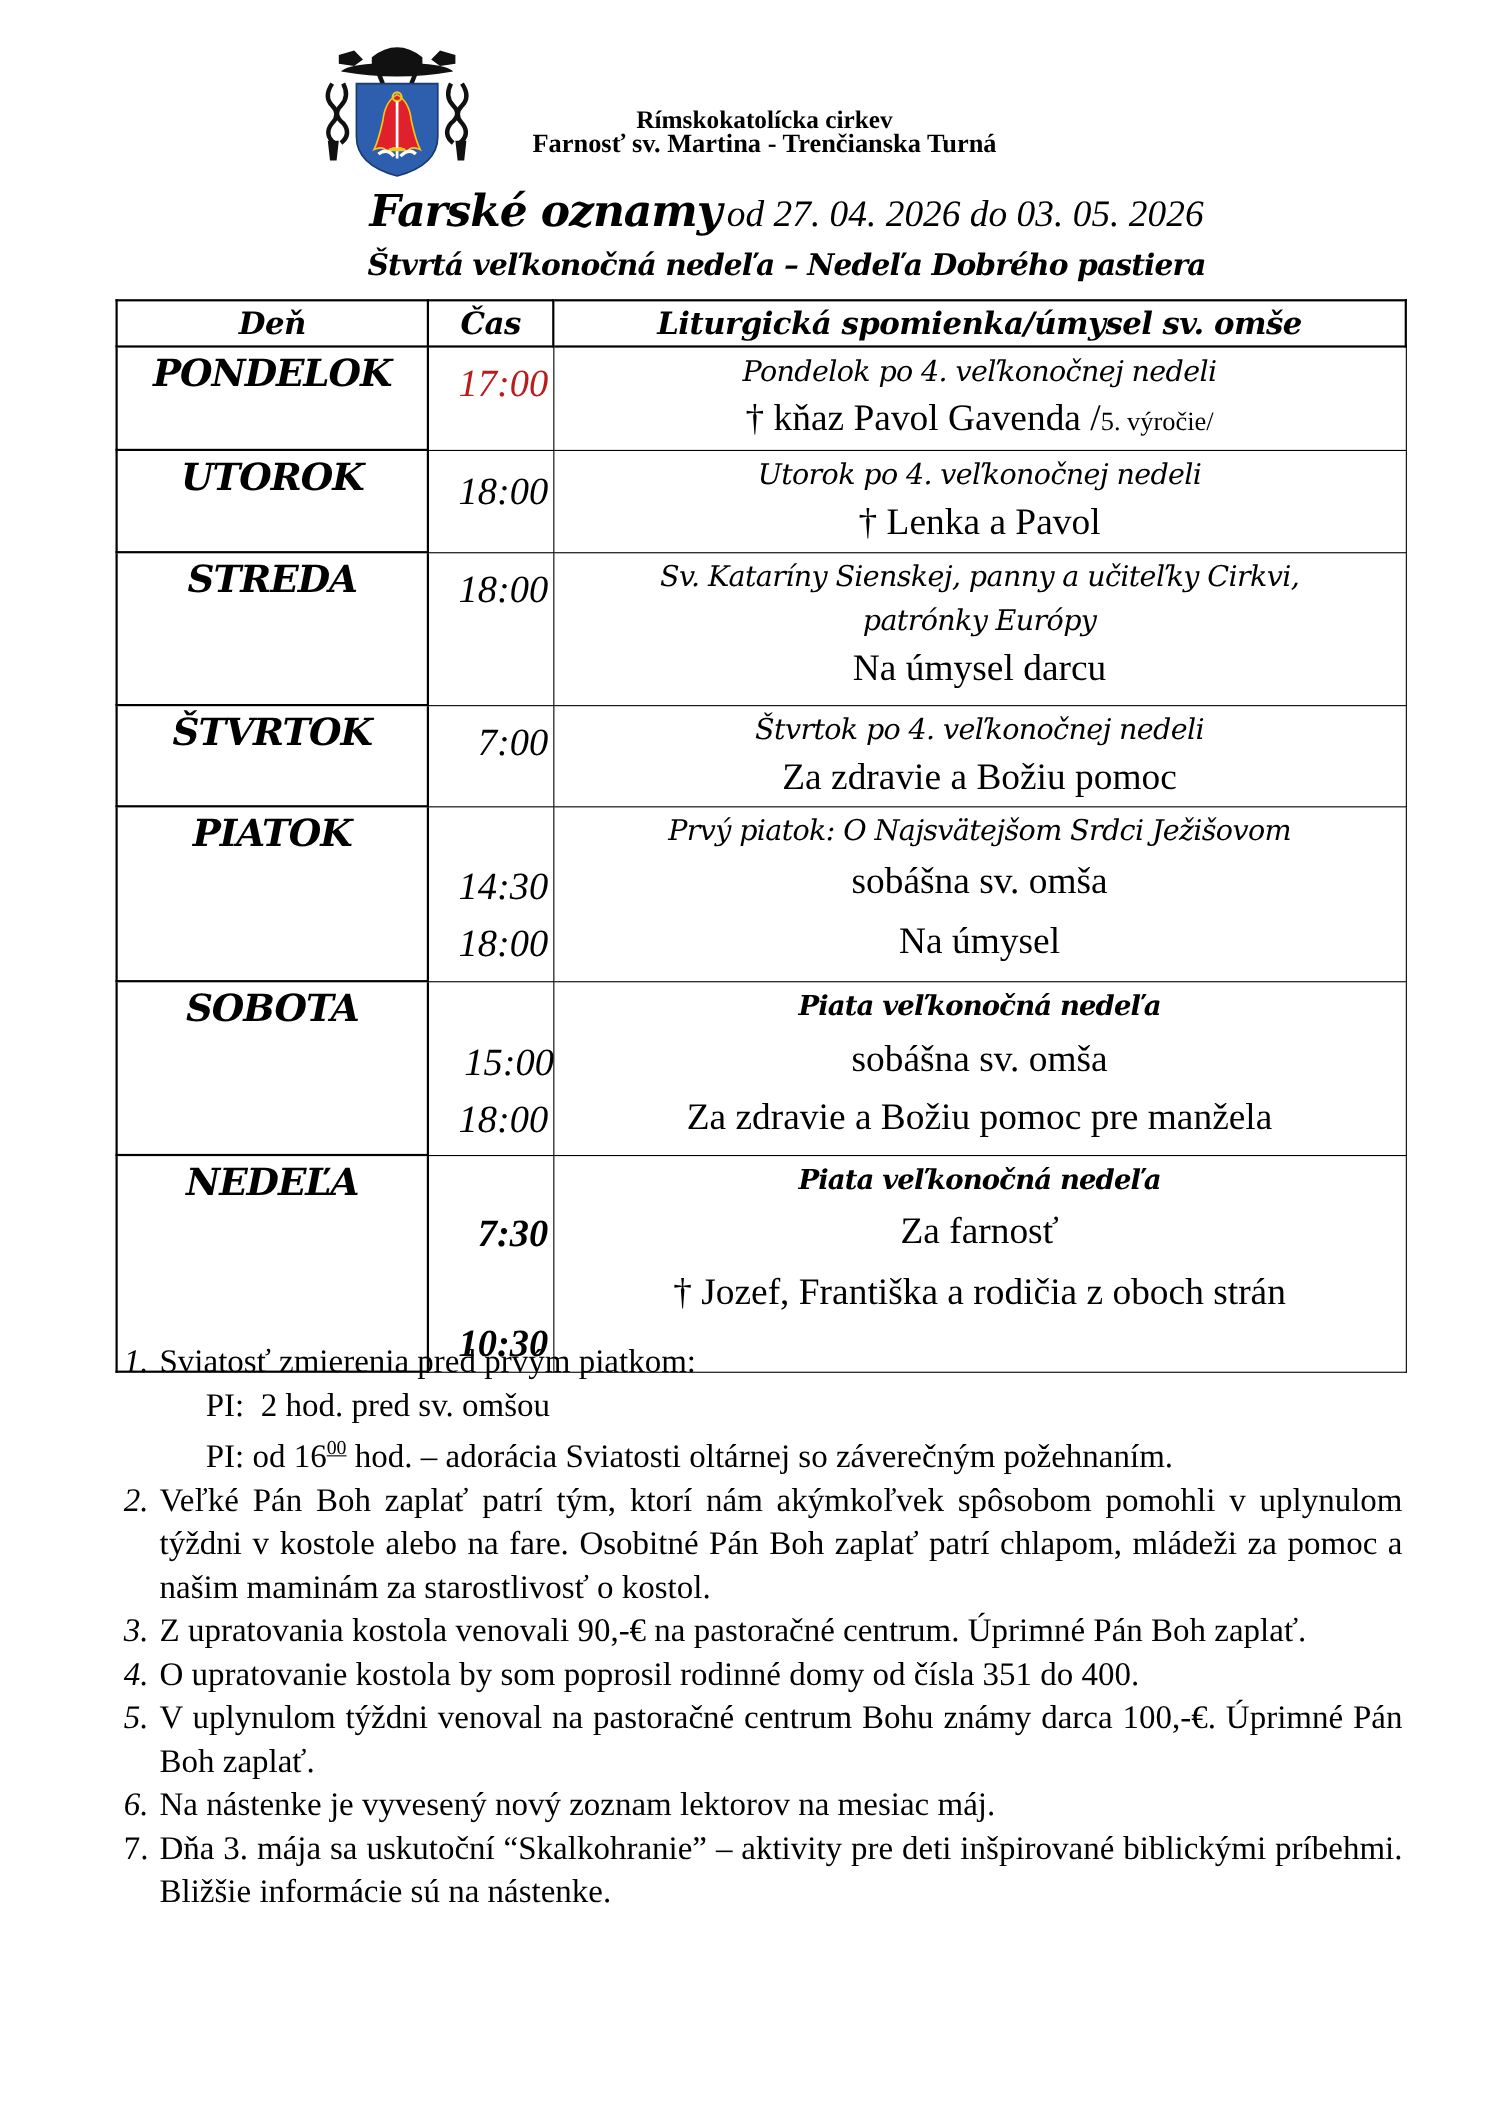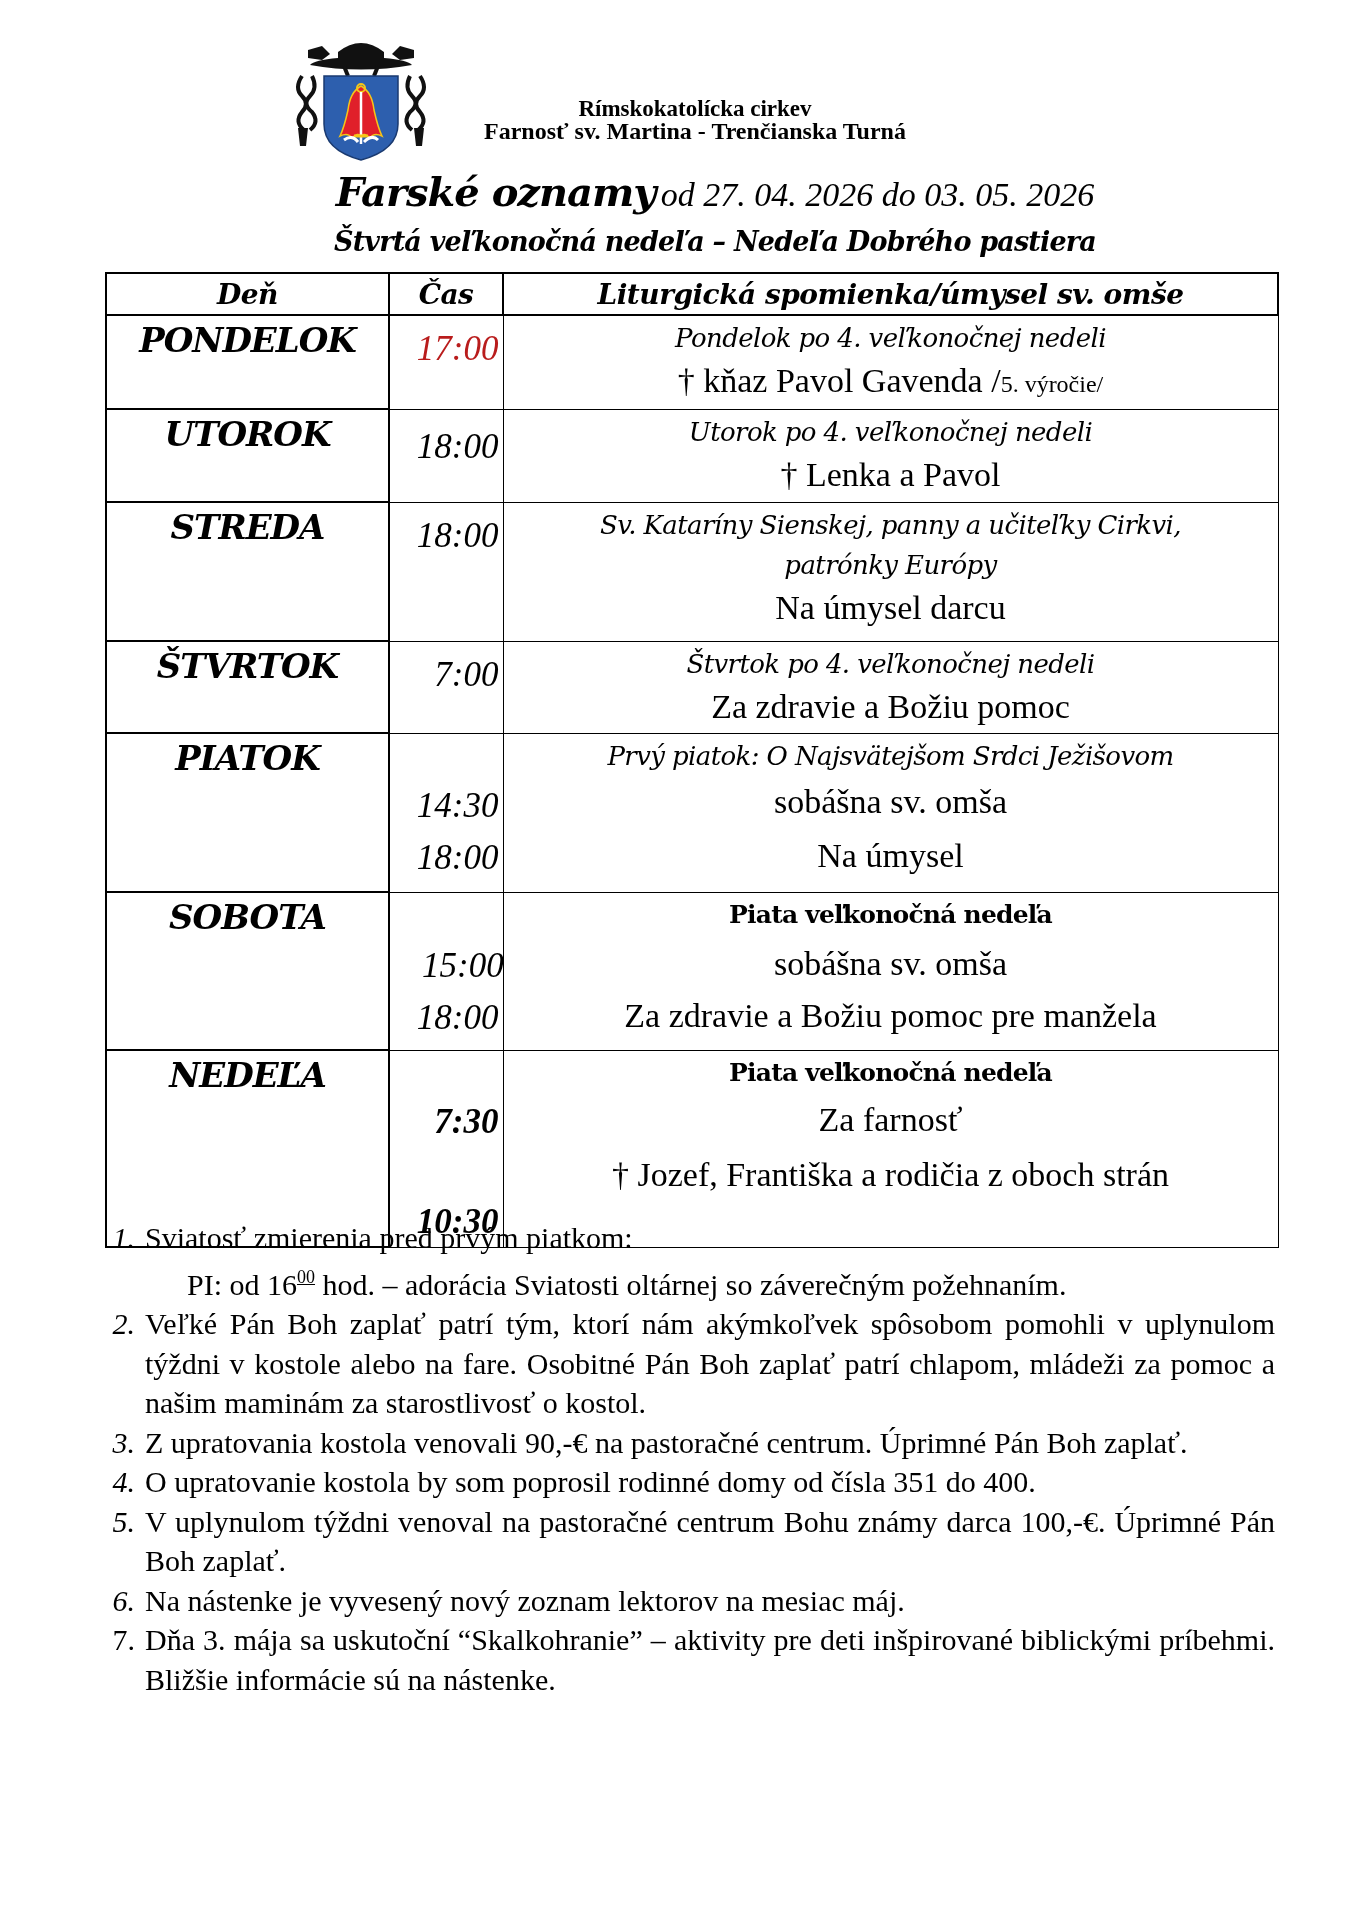--- a/index.html
+++ b/index.html
@@ -21,21 +21,21 @@
   #schedule td, #schedule th { border: 1.5px solid #000; padding: 0; vertical-align: top; }
   #schedule thead th { border-width: 2.5px; height: 40px; vertical-align: middle; font-family: "DejaVu Serif", serif; font-style: italic; font-weight: bold; font-size: 28px; letter-spacing: -0.5px; }
   col.c-day { width: 283px; }
   col.c-time { width: 114px; }
   col.c-lit { width: 775px; }
   td.day { border-width: 2.5px !important; text-align: center; font-family: "DejaVu Serif", serif; font-style: italic; font-weight: bold; font-size: 34px; letter-spacing: -1px; padding-top: 4px !important; }
   td.time { text-align: right; padding-right: 4px !important; font-family: "Liberation Serif", serif; font-style: italic; font-size: 35px; }
   td.lit { text-align: center; font-family: "Liberation Serif", serif; }
   .tline { height: 46px; line-height: 46px; white-space: nowrap; }
   .lit-italic { font-family: "DejaVu Serif", serif; font-style: italic; font-size: 26px; letter-spacing: -0.6px; height: 40px; line-height: 44px; white-space: nowrap; }
-  .lit-bold { font-family: "DejaVu Serif", serif; font-weight: bold; font-size: 25px; letter-spacing: -0.8px; height: 44px; line-height: 44px; white-space: nowrap; }
+  .lit-bold { font-family: "DejaVu Serif", serif; font-style: italic; font-weight: bold; font-size: 25px; letter-spacing: -0.8px; height: 44px; line-height: 44px; white-space: nowrap; }
   .lit-plain { font-size: 34px; height: 50px; line-height: 50px; white-space: nowrap; }
   .lit-plain small { font-size: 24px; }
   .red { color: #d00000; }
   .time-bold { font-weight: bold; }
 
   
   #notes { left: 105px; top: 1218px; width: 1170px; font-family: "Liberation Serif", serif; font-size: 30px; line-height: 39.5px; }
   .note { display: flex; }
   .note-num { width: 40px; flex: none; font-style: italic; text-align: right; padding-right: 10px; box-sizing: border-box; }
   .note-num.upright { font-style: normal; }
@@ -184,20 +184,21 @@
       </td>
     </tr>
   </tbody>
 </table>
 
 <div id="notes" class="abs">
   <div class="note">
     <div class="note-num">1.</div>
     <div class="note-text">
       <div>Sviatosť zmierenia pred prvým piatkom:</div>
+      <div class="sub" style="white-space:pre">PI:  2 hod. pred sv. omšou</div>
       <div class="sub"><span>PI: od 16</span><u class="hour">00</u><span> hod. – adorácia Sviatosti oltárnej so záverečným požehnaním.</span></div>
     </div>
   </div>
   <div class="note">
     <div class="note-num">2.</div>
     <div class="note-text">Veľké Pán Boh zaplať patrí tým, ktorí nám akýmkoľvek spôsobom pomohli v uplynulom týždni v kostole alebo na fare. Osobitné Pán Boh zaplať patrí chlapom, mládeži za pomoc a našim maminám za starostlivosť o kostol.</div>
   </div>
   <div class="note">
     <div class="note-num">3.</div>
     <div class="note-text">Z upratovania kostola venovali 90,-€ na pastoračné centrum. Úprimné Pán Boh zaplať.</div>

